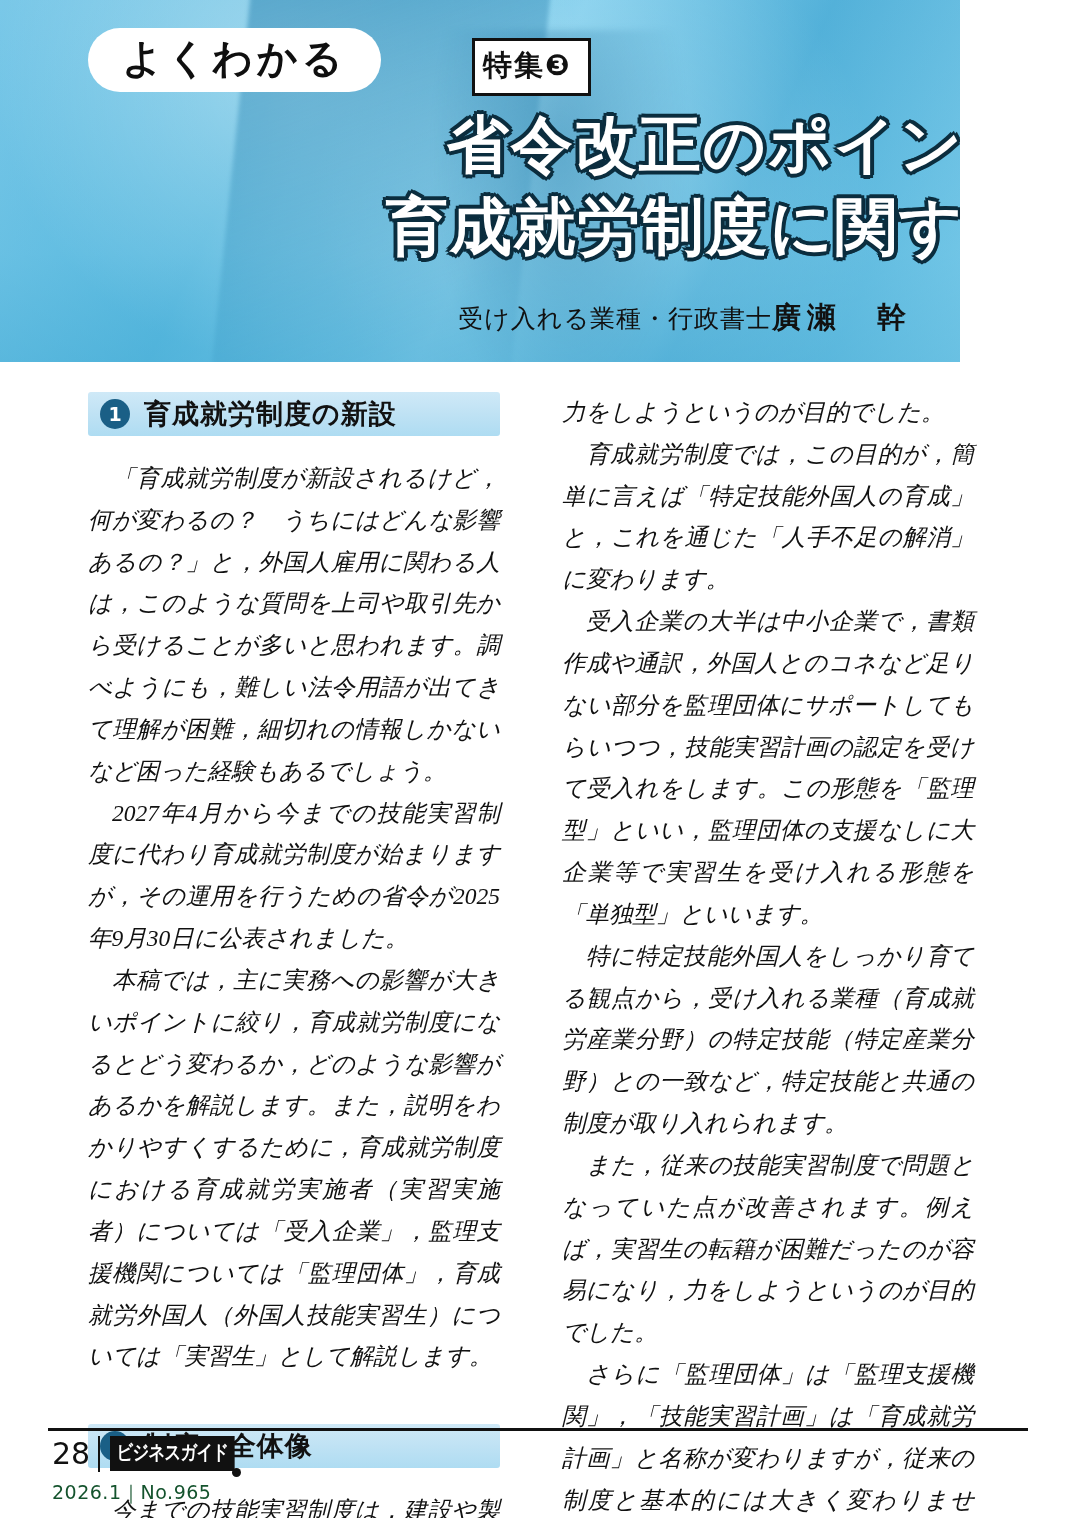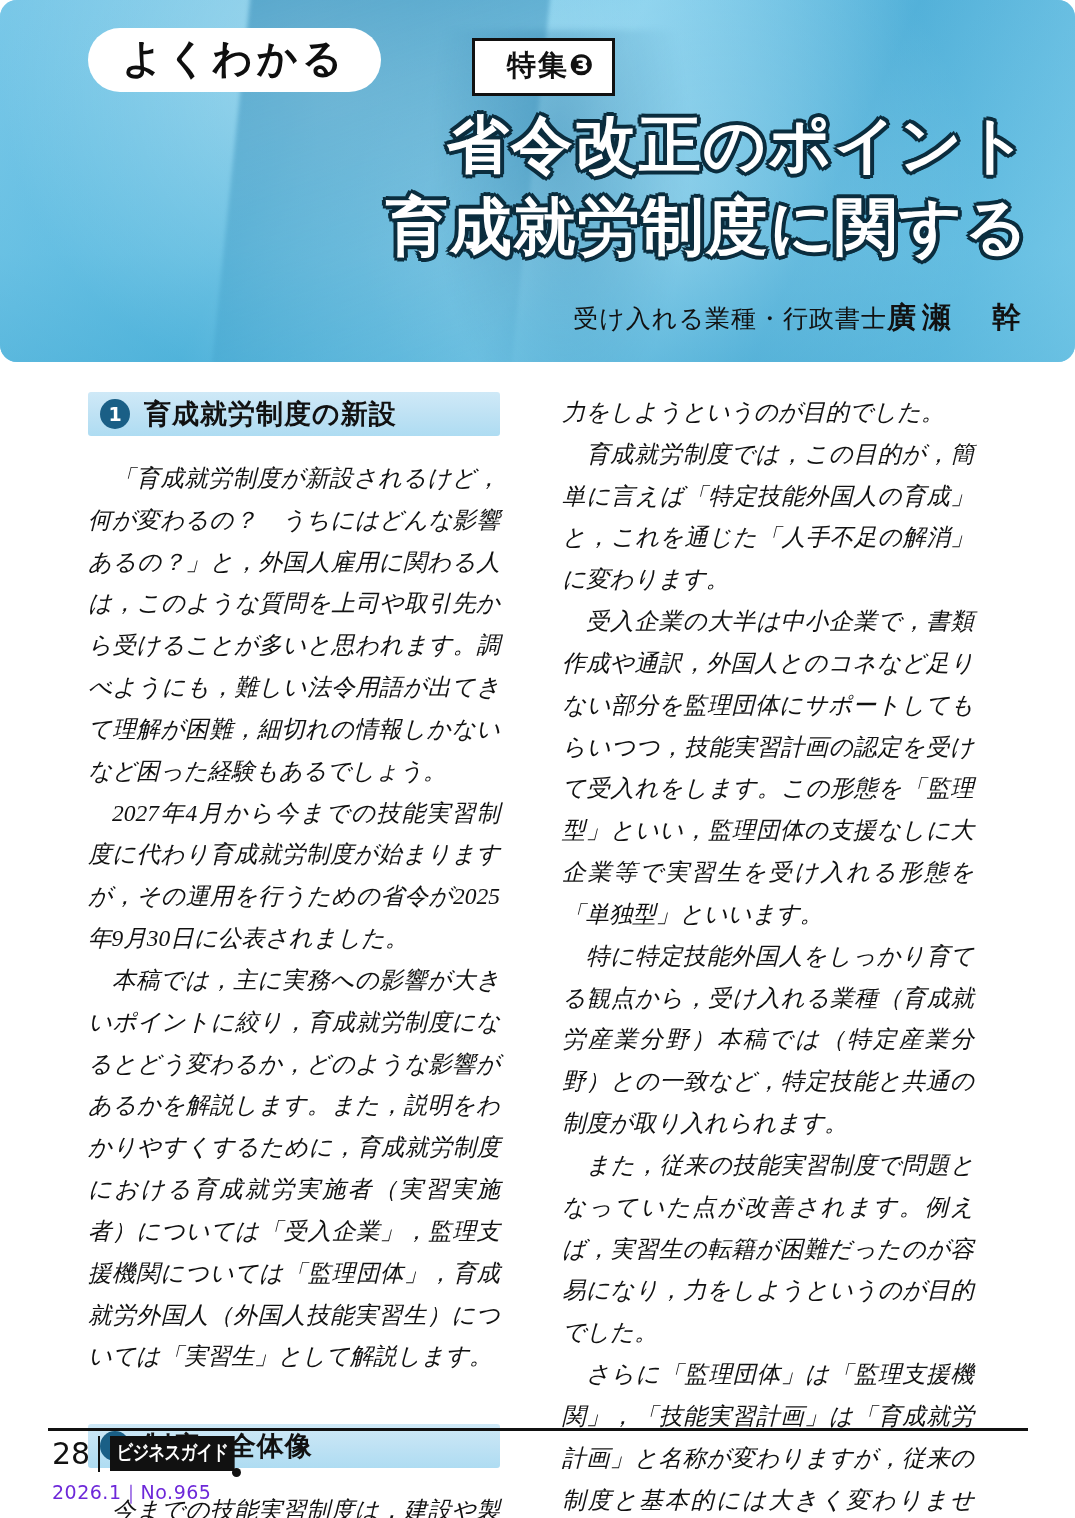--- a/index.html
+++ b/index.html
@@ -12,25 +12,24 @@
     background: #ffffff;
     font-family: "Liberation Serif", "DejaVu Serif", serif;
     position: relative;
     overflow: hidden;
   }
 
   
   .banner {
     position: absolute;
     left: 0; top: 0;
-    width: 1075px;
+    width: 960px;
     height: 362px;
     overflow: hidden;
     background: #9ed6ef;
-    border-radius: 17px;
   }
   .banner-photo {
     position: absolute;
     inset: 0;
     background:
       radial-gradient(circle at 30% 20%, rgba(255,255,255,0.55) 0%, rgba(255,255,255,0) 40%),
       radial-gradient(circle at 62% 55%, rgba(255,255,255,0.35) 0%, rgba(255,255,255,0) 45%),
       linear-gradient(115deg, #7ec8e8 0%, #58b6dd 28%, #8ed3ef 52%, #4aa9d4 74%, #86cfec 100%);
   }
   .banner-photo::before {
@@ -68,21 +67,21 @@
     letter-spacing: 4px;
     color: #0f0f0f;
     line-height: 1.1;
   }
 
   .tokushu {
     position: absolute;
     left: 472px; top: 38px;
     background: #ffffff;
     border: 3px solid #111;
-    padding: 5px 16px 7px 32px;
+    padding: 5px 16px 7px 8px;
     font-family: "DejaVu Sans", "Liberation Sans", sans-serif;
     font-weight: bold;
     font-size: 29px;
     letter-spacing: 2px;
     color: #111;
   }
 
   .banner-title {
     position: absolute;
     left: 0; top: 104px;
@@ -220,21 +219,21 @@
     left: 232px; top: 58px;
     width: 9px; height: 9px;
     background: #111;
     border-radius: 50%;
   }
   .issue {
     position: absolute;
     left: 52px; top: 70px;
     font-family: "DejaVu Sans", "Liberation Sans", sans-serif;
     font-size: 19px;
-    color: #6d28d9;
+    color: #14532d;
     letter-spacing: 0.5px;
   }
 </style>
 </head>
 <body>
 
 <div class="banner">
   <div class="banner-photo"></div>
   <div class="banner-tint"></div>
 
@@ -272,21 +271,21 @@
       <span class="txt">制度の全体像</span>
     </div>
 
     <p class="body indent">今までの技能実習制度は，建設や製造などのブルーカラー業界において，外国人である実習生に技能を学ばせて母国で役立つ人材を育成し，これを持ち帰ってもらうことで経済発展につなげて日本として国際協</p>
   </div>
 
   <div class="col col-right">
     <p class="body">力をしようというのが目的でした。</p>
     <p class="body indent">育成就労制度では，この目的が，簡単に言えば「特定技能外国人の育成」と，これを通じた「人手不足の解消」に変わります。</p>
     <p class="body indent">受入企業の大半は中小企業で，書類作成や通訳，外国人とのコネなど足りない部分を監理団体にサポートしてもらいつつ，技能実習計画の認定を受けて受入れをします。この形態を「監理型」といい，監理団体の支援なしに大企業等で実習生を受け入れる形態を「単独型」といいます。</p>
-    <p class="body indent">特に特定技能外国人をしっかり育てる観点から，受け入れる業種（育成就労産業分野）本稿では（特定産業分野）との一致など，特定技能と共通の制度が取り入れられます。</p>
+    <p class="body indent">特に特定技能外国人をしっかり育てる観点から，受け入れる業種（育成就労産業分野）の特定技能（特定産業分野）との一致など，特定技能と共通の制度が取り入れられます。</p>
     <p class="body indent">また，従来の技能実習制度で問題となっていた点が改善されます。例えば，実習生の転籍が困難だったのが容易になり，力をしようというのが目的でした。</p>
     <p class="body indent">さらに「監理団体」は「監理支援機関」，「技能実習計画」は「育成就労計画」と名称が変わりますが，従来の制度と基本的には大きく変わりません。</p>
 
   </div>
 </div>
 
 <div class="footer">
   <div class="footer-rule"></div>
   <div class="page-no">28</div>
   <div class="footer-divider"></div>

